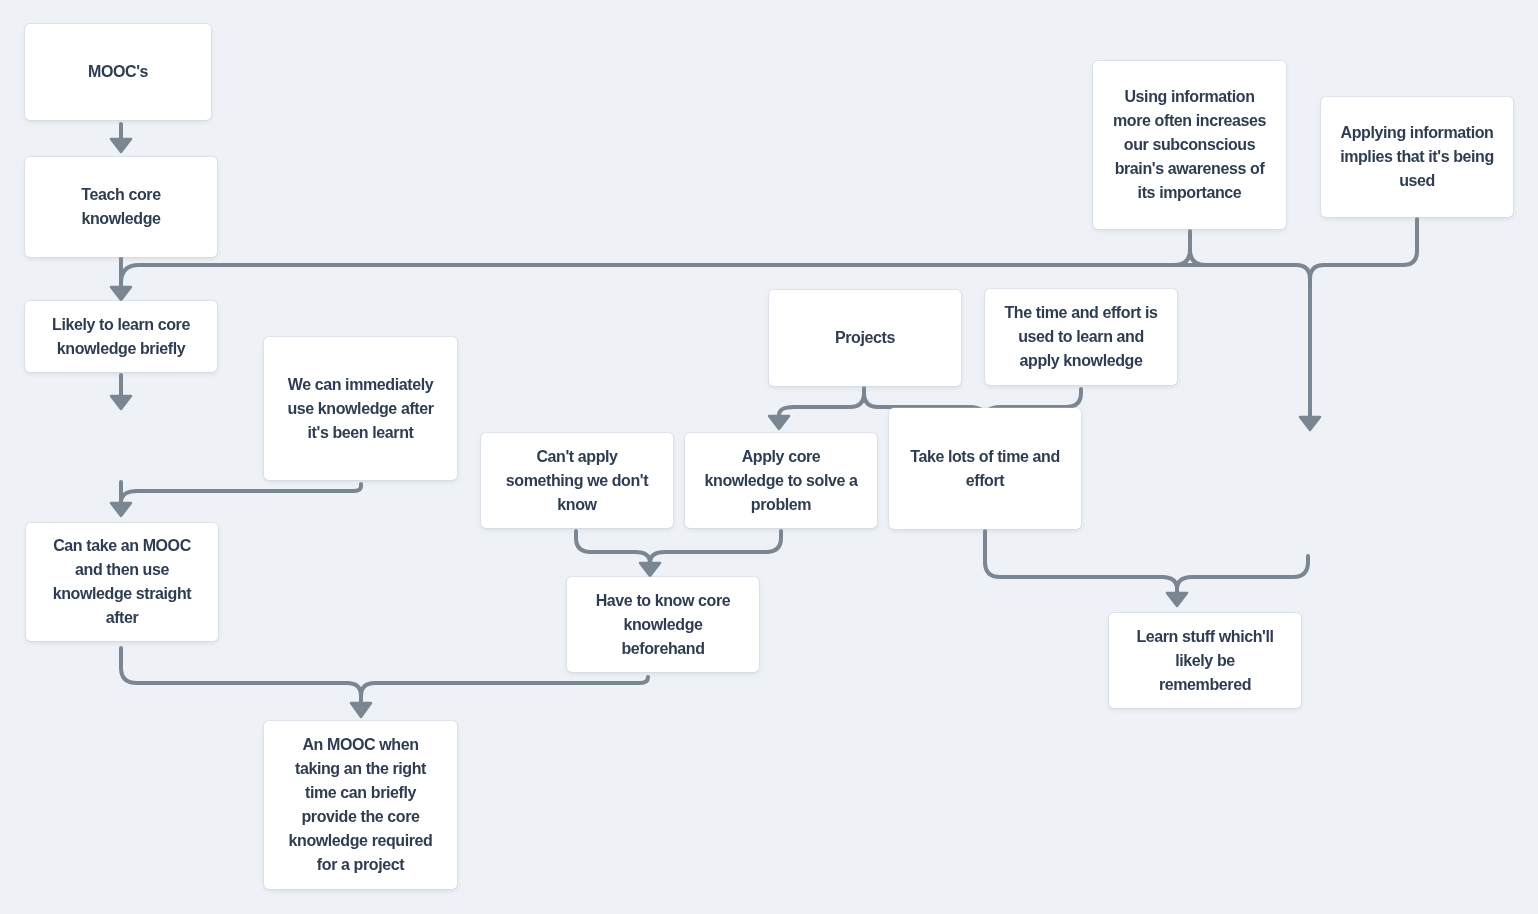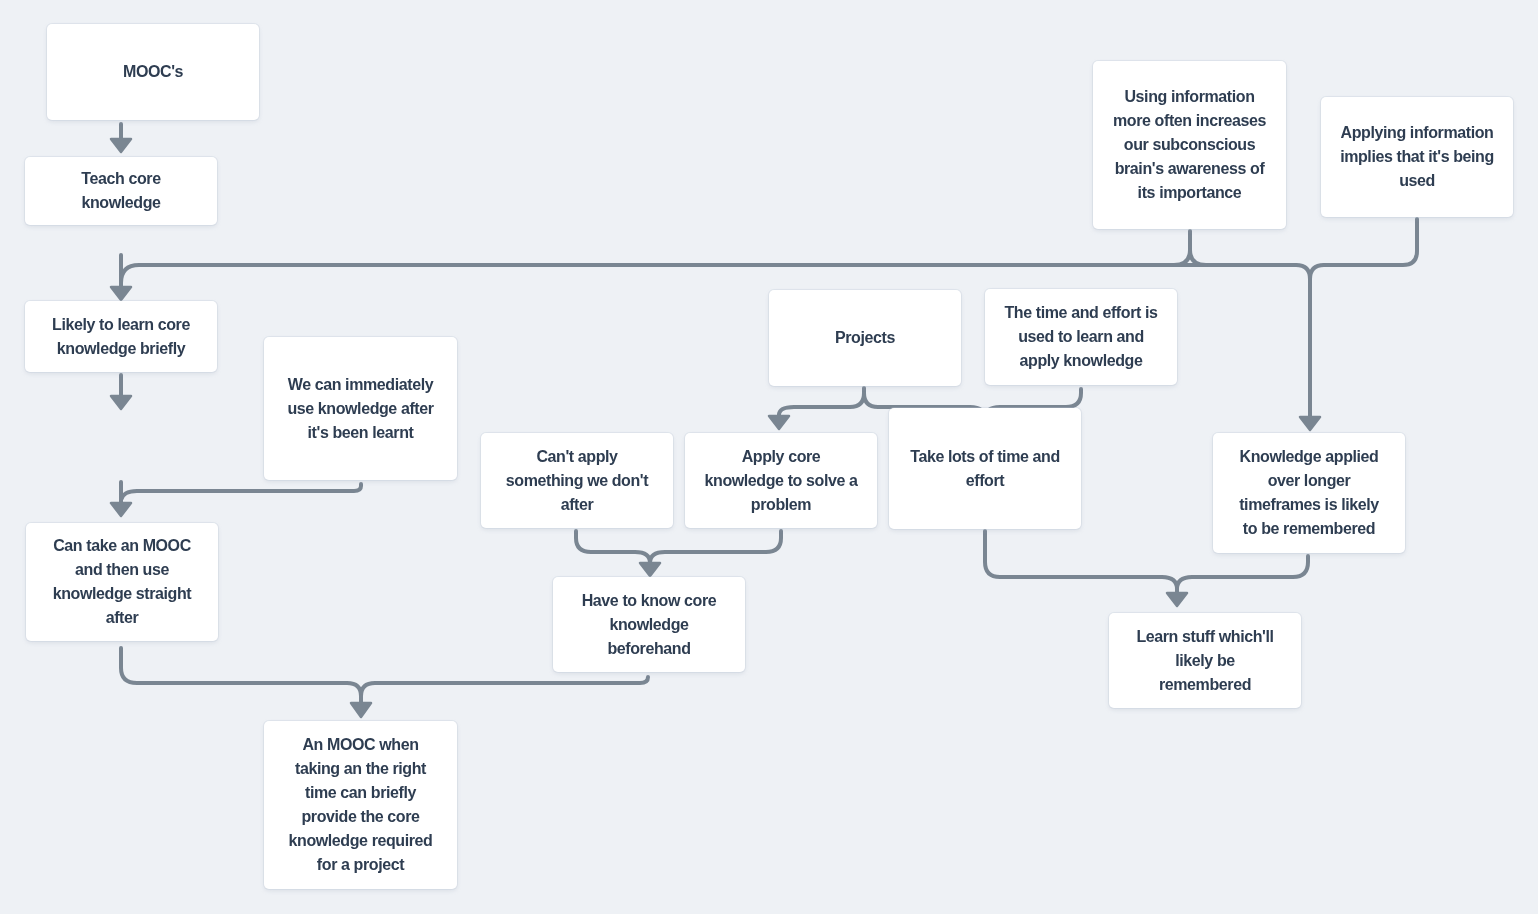--- a/index.html
+++ b/index.html
@@ -108,62 +108,58 @@
     </g>
 
     <g>
       <path class="edge-stroke" d="M 985 531 V 562 Q 985 577 1000 577 H 1162 Q 1177 577 1177 589"></path>
       <path class="edge-stroke" d="M 1308 556 V 562 Q 1308 577 1293 577 H 1192 Q 1177 577 1177 589"></path>
       <path class="edge-stroke" d="M 1177 589 V 592"></path>
       <polygon class="edge-arrow" points="1177,606 1167,593 1187,593"></polygon>
     </g>
   </svg>
 
-  <div class="node" style="left:25px;   top:24px;  width:212px; height:96px;margin-left:22px;">MOOC's</div>
-  <div class="node" style="left:25px;   top:157px; width:192px; height:68px;">Teach core
+  <div class="node" style="left:25px;   top:24px;  width:186px; height:96px;">MOOC's</div>
+  <div class="node" style="left:25px;   top:157px; width:192px; height:100px;">Teach core
 knowledge</div>
   <div class="node" style="left:25px;   top:301px; width:192px; height:71px;">Likely to learn core
 knowledge briefly</div>
   <div class="node" style="left:264px;  top:337px; width:193px; height:143px;">We can immediately
 use knowledge after
 it's been learnt</div>
   <div class="node" style="left:26px;   top:523px; width:192px; height:118px;">Can take an MOOC
 and then use
 knowledge straight
 after</div>
   <div class="node" style="left:264px;  top:721px; width:193px; height:168px;">An MOOC when
 taking an the right
 time can briefly
 provide the core
 knowledge required
 for a project</div>
   <div class="node" style="left:481px;  top:433px; width:192px; height:95px;">Can't apply
 something we don't
-after</div>
+know</div>
   <div class="node" style="left:685px;  top:433px; width:192px; height:95px;">Apply core
 knowledge to solve a
 problem</div>
-  <div class="node" style="left:553px;  top:577px; width:192px; height:95px;">Have to know core
+  <div class="node" style="left:567px;  top:577px; width:192px; height:95px;">Have to know core
 knowledge
 beforehand</div>
   <div class="node" style="left:769px;  top:290px; width:192px; height:96px;">Projects</div>
   <div class="node" style="left:985px;  top:289px; width:192px; height:96px;">The time and effort is
 used to learn and
 apply knowledge</div>
   <div class="node" style="left:889px;  top:408px; width:192px; height:121px;">Take lots of time and
 effort</div>
   <div class="node" style="left:1093px; top:61px;  width:193px; height:168px;">Using information
 more often increases
 our subconscious
 brain's awareness of
 its importance</div>
   <div class="node" style="left:1321px; top:97px;  width:192px; height:120px;">Applying information
 implies that it's being
 used</div>
-  <div class="node" style="left:1213px; top:433px; width:192px; height:120px;">Knowledge applied
-over longer
-timeframes is likely
-to be remembered</div>
   <div class="node" style="left:1081px; top:613px; width:192px; height:95px;margin-left:28px;">Learn stuff which'll
 likely be
 remembered</div>
 
 </div>
 
 </body></html>

